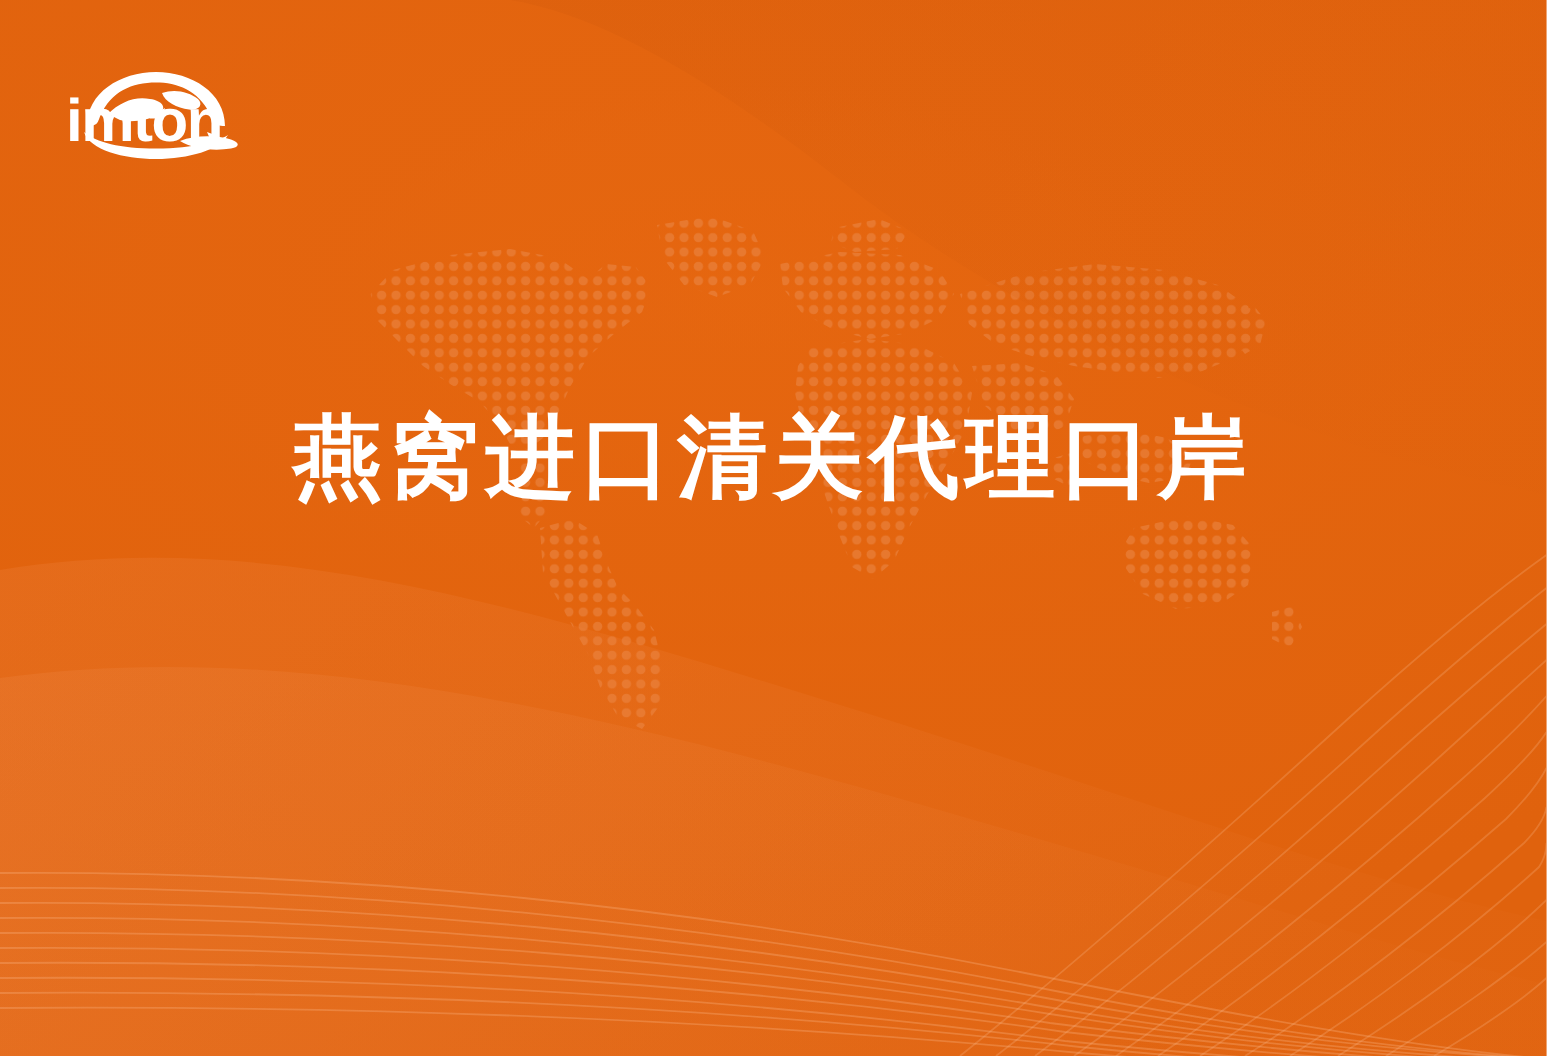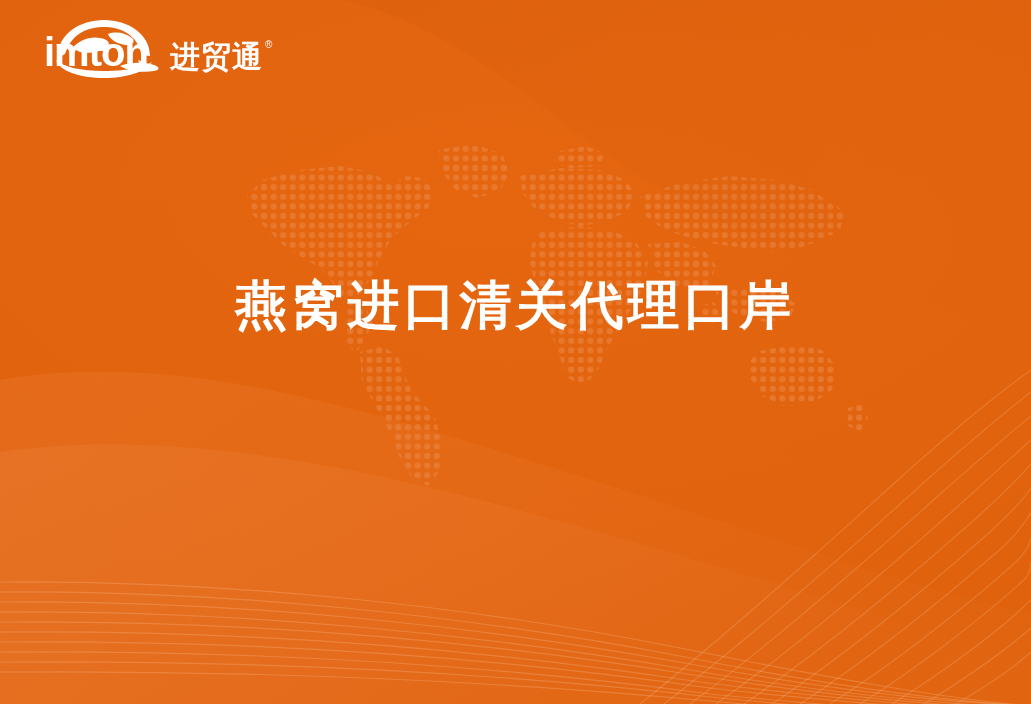--- a/index.html
+++ b/index.html
@@ -42,21 +42,21 @@
   }
 
   #line-sweeps {
     z-index: 4;
   }
 
   
   #logo {
     position: absolute;
     left: 42px;
-    top: 16px;
+    top: 44px;
     z-index: 10;
     display: flex;
     align-items: flex-end;
     height: 62px;
   }
   #logo-mark {
     position: relative;
     width: 172px;
     height: 62px;
   }
@@ -91,21 +91,21 @@
     position: absolute;
     left: 0;
     top: 238px;
     width: 1031px;
     z-index: 11;
     text-align: center;
   }
   .headline-line {
     font-family: "Liberation Sans", sans-serif;
     font-weight: bold;
-    font-size: 52px;
+    font-size: 60px;
     line-height: 134px;
     color: #ffffff;
     letter-spacing: 4px;
     white-space: nowrap;
   }
 </style>
 </head>
 <body>
 
 <div id="banner">
@@ -223,23 +223,19 @@
         <path d="M14 44 C 18 56, 40 62, 62 62 C 84 62, 104 56, 110 46
                  C 104 50, 88 55, 62 55 C 38 55, 22 51, 14 44 Z" fill="#ffffff"></path>
 
         <path d="M78 50 C 88 46, 102 46, 112 49 C 118 51, 118 54, 112 55
                  C 100 57, 86 55, 78 50 Z" fill="#ffffff"></path>
         <path d="M96 44 L104 47 L99 51 Z" fill="#ffffff"></path>
 
         <text x="2" y="50" font-family="Liberation Sans, sans-serif" font-size="40" font-weight="bold" fill="#ffffff" letter-spacing="-1">imton</text>
       </svg>
     </div>
-    <div id="logo-cn">
-      <span id="logo-cn-text">进贸通</span>
-      <span id="logo-reg">®</span>
-    </div>
   </div>
 
   <div id="headline">
     <div class="headline-line">燕窝进口清关代理口岸</div>
   </div>
 
 </div>
 
 </body></html>

